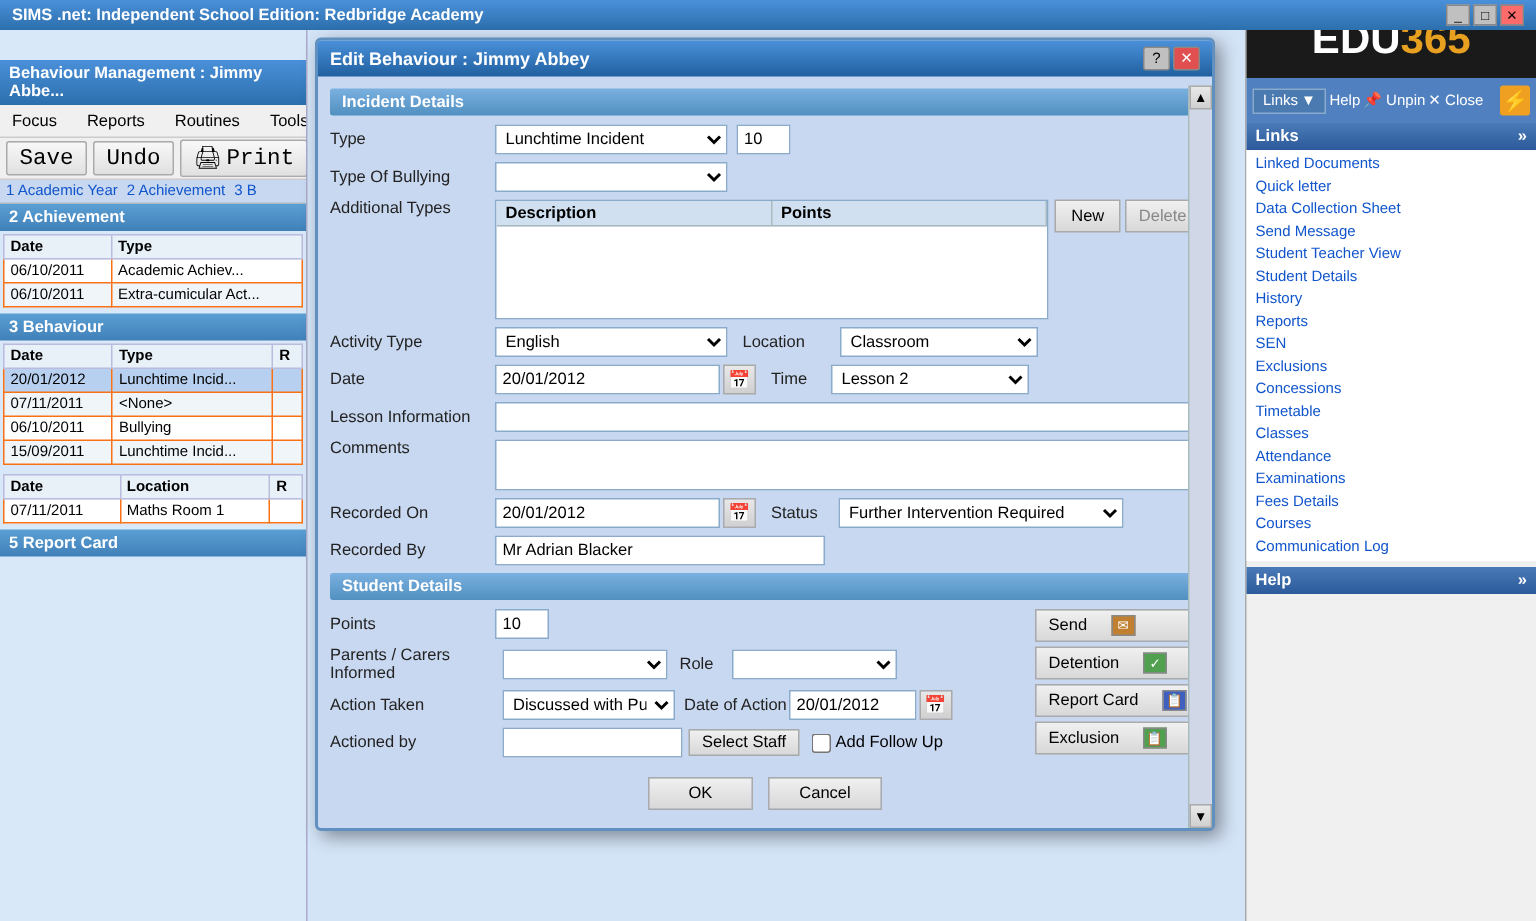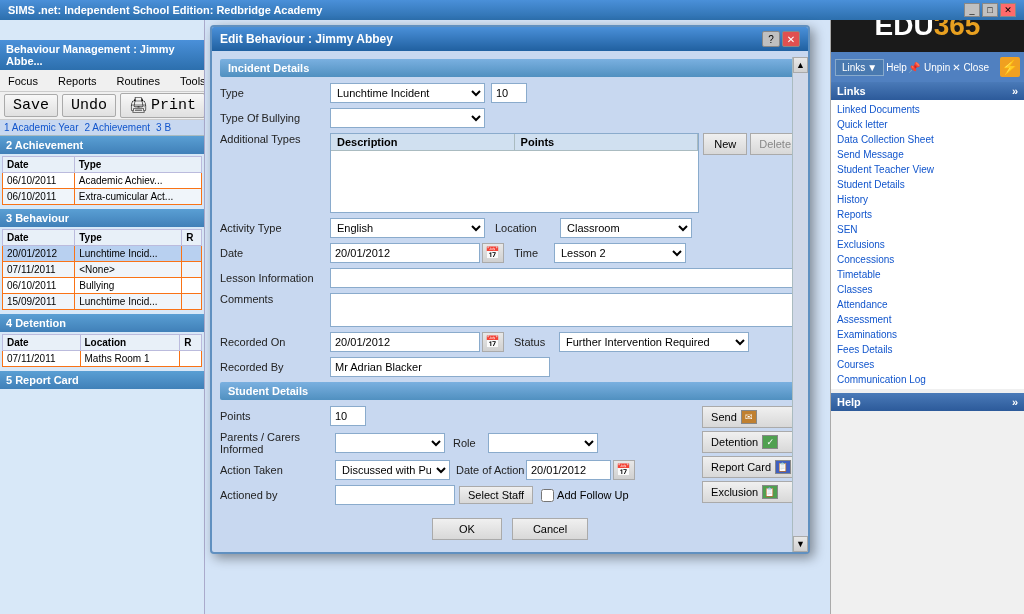--- a/index.html
+++ b/index.html
@@ -74,21 +74,21 @@
     .calendar-btn { background: linear-gradient(to bottom, #e8e8e8, #d0d0d0); border: 1px solid #aaa; width: 22px; height: 20px; cursor: pointer; margin-left: 2px; display: flex; align-items: center; justify-content: center; font-size: 12px; }
 
     .additional-types-box { border: 1px solid #8aabcc; background: white; flex: 1; height: 80px; overflow: hidden; }
     .at-header { background: #d0e0f0; display: flex; border-bottom: 1px solid #aabbc0; }
     .at-header-cell { padding: 2px 6px; font-size: 11px; font-weight: bold; flex: 1; border-right: 1px solid #aabbc0; }
 
     .new-btn { background: linear-gradient(to bottom, #f0f0f0, #d8d8d8); border: 1px solid #aaa; padding: 2px 10px; font-size: 11px; cursor: pointer; height: 22px; }
     .delete-btn { background: linear-gradient(to bottom, #f0f0f0, #d8d8d8); border: 1px solid #aaa; padding: 2px 8px; font-size: 11px; cursor: pointer; height: 22px; color: #555; }
 
     .comments-box { background: white; border: 1px solid #8aabcc; flex: 1; height: 34px; }
-    .action-btn { background: linear-gradient(to bottom, #f0f0f0, #d8d8d8); border: 1px solid #aaa; padding: 2px 8px; font-size: 11px; cursor: pointer; height: 22px; display: flex; align-items: center; gap: 4px; min-width: 90px; }
+    .action-btn { background: linear-gradient(to bottom, #f0f0f0, #d8d8d8); border: 1px solid #aaa; padding: 2px 8px; font-size: 11px; cursor: pointer; height: 22px; display: flex; align-items: center; gap: 16px; min-width: 90px; }
     .action-btn-icon { width: 16px; height: 14px; display: flex; align-items: center; justify-content: center; font-size: 10px; border: 1px solid #888; }
 
     .bottom-buttons { display: flex; justify-content: center; gap: 10px; margin-top: 8px; padding-bottom: 4px; }
     .bottom-btn { background: linear-gradient(to bottom, #f0f0f0, #d8d8d8); border: 1px solid #aaa; padding: 4px 20px; font-size: 11px; cursor: pointer; min-width: 70px; }
 
     .scrollbar-right { position: absolute; right: 0; top: 30px; bottom: 0; width: 16px; background: #d0d8e8; border-left: 1px solid #aabbc0; display: flex; flex-direction: column; }
     .scroll-btn { background: linear-gradient(to bottom, #e8e8e8, #d0d0d0); border: 1px solid #aaa; height: 16px; display: flex; align-items: center; justify-content: center; cursor: pointer; font-size: 9px; }
     .icon-green { background: #50a050; }
     .icon-envelope { background: #c08030; }
 
@@ -192,21 +192,20 @@
               <td>15/09/2011</td>
               <td>Lunchtime Incid...</td>
               <td></td>
             </tr>
           </tbody>
         </table>
       </div>
     </div>
 
     <div class="section">
-      <div class="section-header">4 Detention</div>
       <div class="section-content">
         <table class="data-table">
           <thead>
             <tr>
               <th>Date</th>
               <th>Location</th>
               <th>R</th>
             </tr>
           </thead>
           <tbody>
@@ -260,21 +259,20 @@
         <a class="link-item">Student Teacher View</a>
         <a class="link-item">Student Details</a>
         <a class="link-item">History</a>
         <a class="link-item">Reports</a>
         <a class="link-item">SEN</a>
         <a class="link-item">Exclusions</a>
         <a class="link-item">Concessions</a>
         <a class="link-item">Timetable</a>
         <a class="link-item">Classes</a>
         <a class="link-item">Attendance</a>
-        <a class="link-item">Assessment</a>
         <a class="link-item">Examinations</a>
         <a class="link-item">Fees Details</a>
         <a class="link-item">Courses</a>
         <a class="link-item">Communication Log</a>
       </div>
     </div>
 
     <div class="help-section">
       <div class="help-header">
         <span>Help</span>

